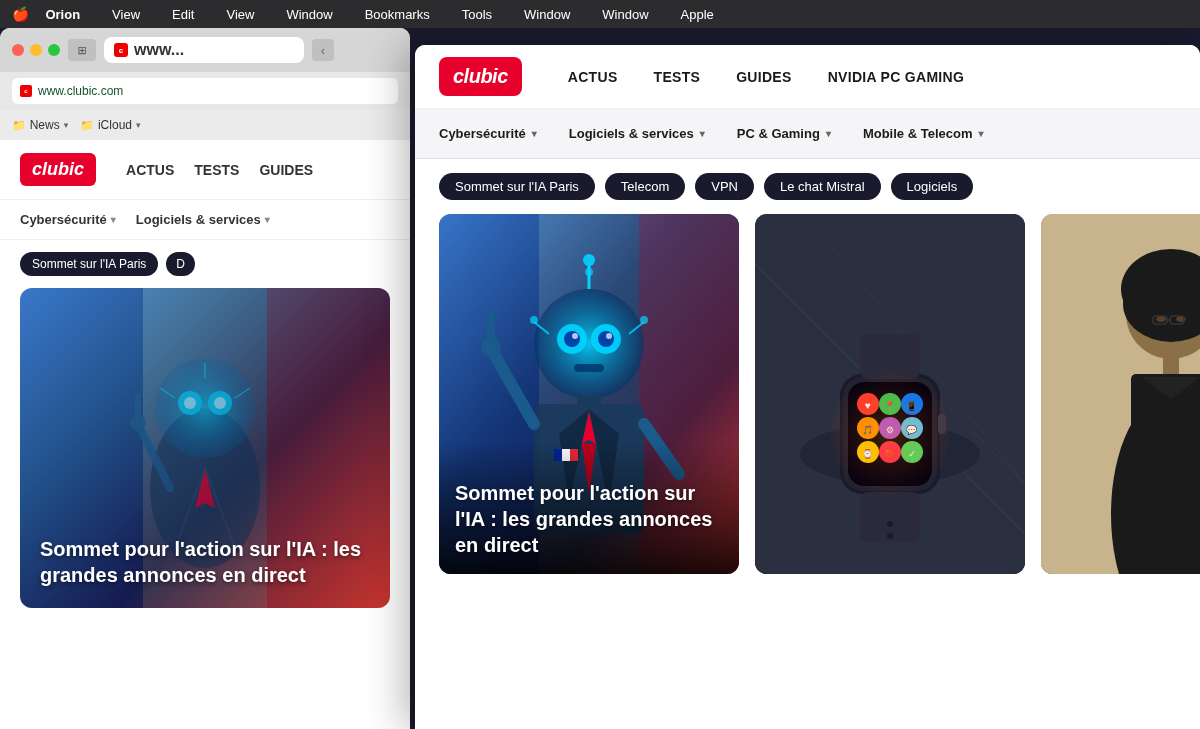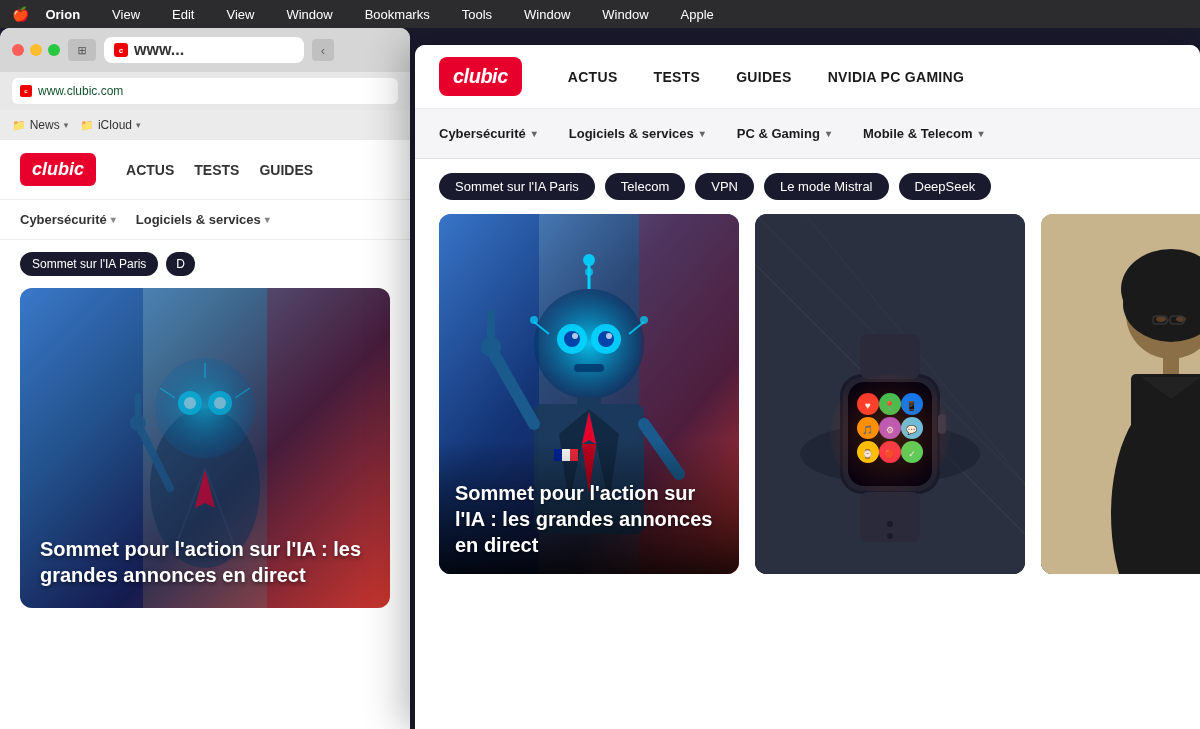--- a/index.html
+++ b/index.html
@@ -535,22 +535,22 @@
     <div class="sub-nav-item">
       <span>Mobile &amp; Telecom</span>
       <span class="chevron">▾</span>
     </div>
   </div>
 
   <div class="tags-bar">
     <div class="tag-pill">Sommet sur l'IA Paris</div>
     <div class="tag-pill">Telecom</div>
     <div class="tag-pill">VPN</div>
-    <div class="tag-pill">Le mode Mistral</div>
-    <div class="tag-pill">DeepSeek</div>
+    <div class="tag-pill">Le chat Mistral</div>
+    <div class="tag-pill">Logiciels</div>
   </div>
 
   <div class="articles-grid">
 
     <div class="article-card article-card-large card-ai-robot">
       <svg width="300" height="360" viewBox="0 0 300 360" style="display:block;">
         <defs>
           <radialGradient id="headGrad2" cx="50%" cy="50%" r="50%">
             <stop offset="0%" stop-color="#00d4ff" stop-opacity="0.9"></stop>
             <stop offset="100%" stop-color="#003366" stop-opacity="0.6"></stop>

